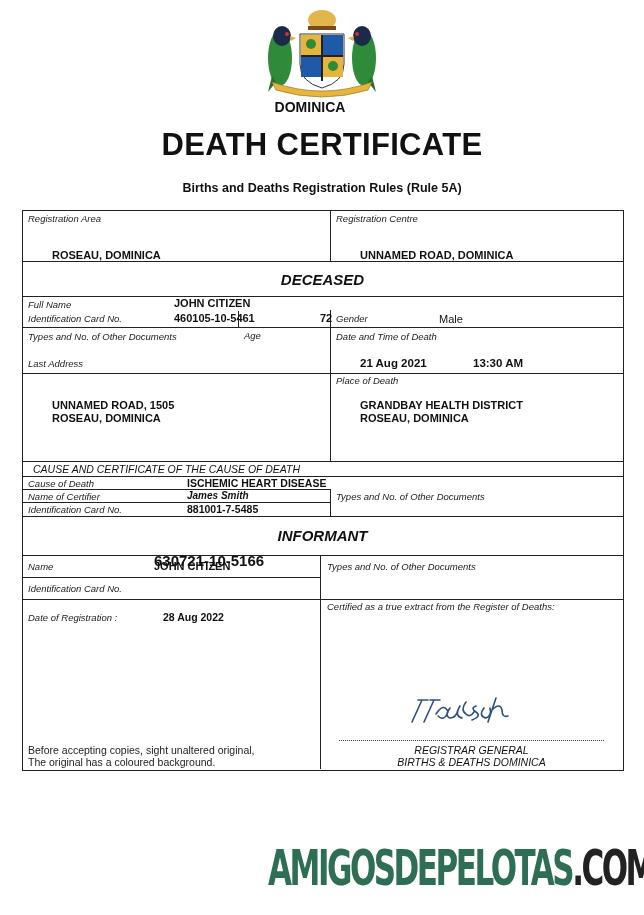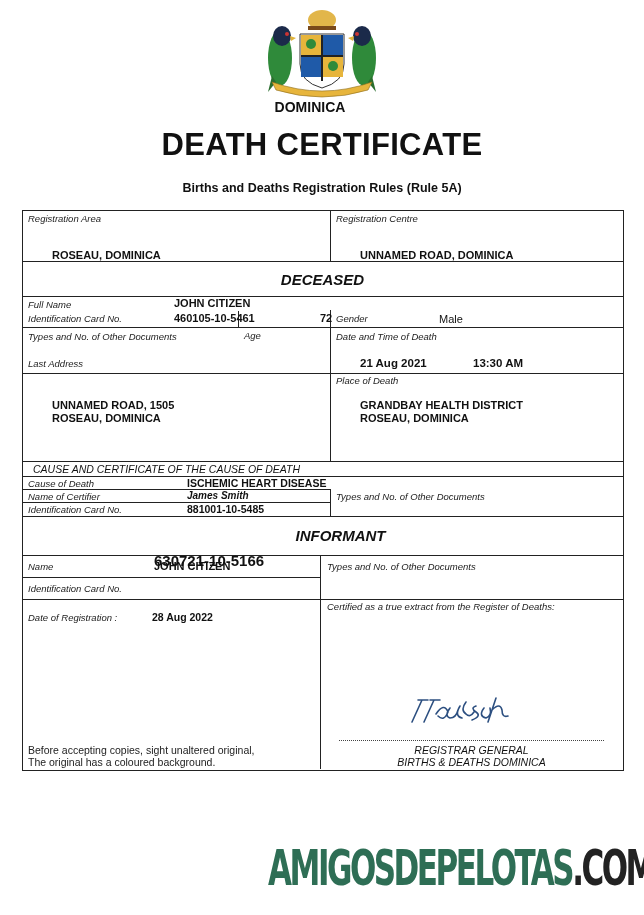--- a/index.html
+++ b/index.html
@@ -97,32 +97,32 @@
 <div class="lbl" style="left:336px;top:375px;">Place of Death</div>
 <div class="val" style="left:336px;top:399px;">GRANDBAY HEALTH DISTRICT</div>
 <div class="val" style="left:336px;top:412px;">ROSEAU, DOMINICA</div>
 
 <div class="abs" style="left:22px;top:463px;width:601px;text-align:left;font-style:italic;font-size:10.5px;margin-left:11px;">CAUSE AND CERTIFICATE OF THE CAUSE OF DEATH</div>
 <div class="lbl" style="left:28px;top:478px;">Cause of Death</div>
 <div class="val" style="left:163px;top:477px;font-size:10.5px;">ISCHEMIC HEART DISEASE</div>
 <div class="lbl" style="left:28px;top:491px;">Name of Certifier</div>
 <div class="val" style="left:163px;top:490px;font-size:10px;font-style:italic;">James Smith</div>
 <div class="lbl" style="left:28px;top:504px;">Identification Card No.</div>
-<div class="val" style="left:163px;top:503px;font-size:10.5px;">881001-10-5485</div>
+<div class="val" style="left:163px;top:503px;font-size:10.5px;">881001-7-5485</div>
 <div class="lbl" style="left:336px;top:491px;">Types and No. of Other Documents</div>
 
-<div class="sec" style="top:527px;padding-left:18px;">INFORMANT</div>
+<div class="sec" style="top:527px;">INFORMANT</div>
 <div class="lbl" style="left:28px;top:561px;">Name</div>
 <div class="val" style="left:130px;top:560px;">JOHN CITIZEN</div>
 <div class="lbl" style="left:28px;top:583px;">Identification Card No.</div>
 <div class="val" style="left:130px;top:552px;font-size:15px;">630721-10-5166</div>
 <div class="lbl" style="left:327px;top:561px;">Types and No.  of Other Documents</div>
 
 <div class="lbl" style="left:28px;top:612px;">Date of Registration :</div>
-<div class="val" style="left:128px;top:611px;font-size:10.5px;">28 Aug 2022</div>
+<div class="val" style="left:139px;top:611px;font-size:10.5px;">28 Aug 2022</div>
 <div class="lbl" style="left:327px;top:601px;">Certified as a true extract from the Register of Deaths:</div>
 
 <div class="abs" style="left:28px;top:744px;font-size:10.5px;color:#222;">Before accepting copies, sight unaltered original,</div>
 <div class="abs" style="left:28px;top:756px;font-size:10.5px;color:#222;">The original has a coloured background.</div>
 
 <div class="abs" style="left:404px;top:694px;width:130px;height:34px;">
   <svg width="130" height="34" viewBox="0 0 130 34">
     <path d="M8 28 L18 6 M14 6 L24 6 M20 28 L30 6 M26 6 L36 6 M32 20 q8 -12 12 -2 q-4 10 -10 4 M46 14 q-6 8 0 10 q6 0 8 -8 M56 12 q-6 10 2 12 M62 8 q-6 8 0 12 q4 4 8 -2 M72 12 q-6 2 0 6 q6 4 -4 8 M80 14 q-6 8 2 10 q6 -2 4 -10 M92 4 L84 28 M88 16 q8 -8 10 0 q0 8 6 6" fill="none" stroke="#2c4f80" stroke-width="1.6" stroke-linecap="round"></path>
   </svg>
 </div>

